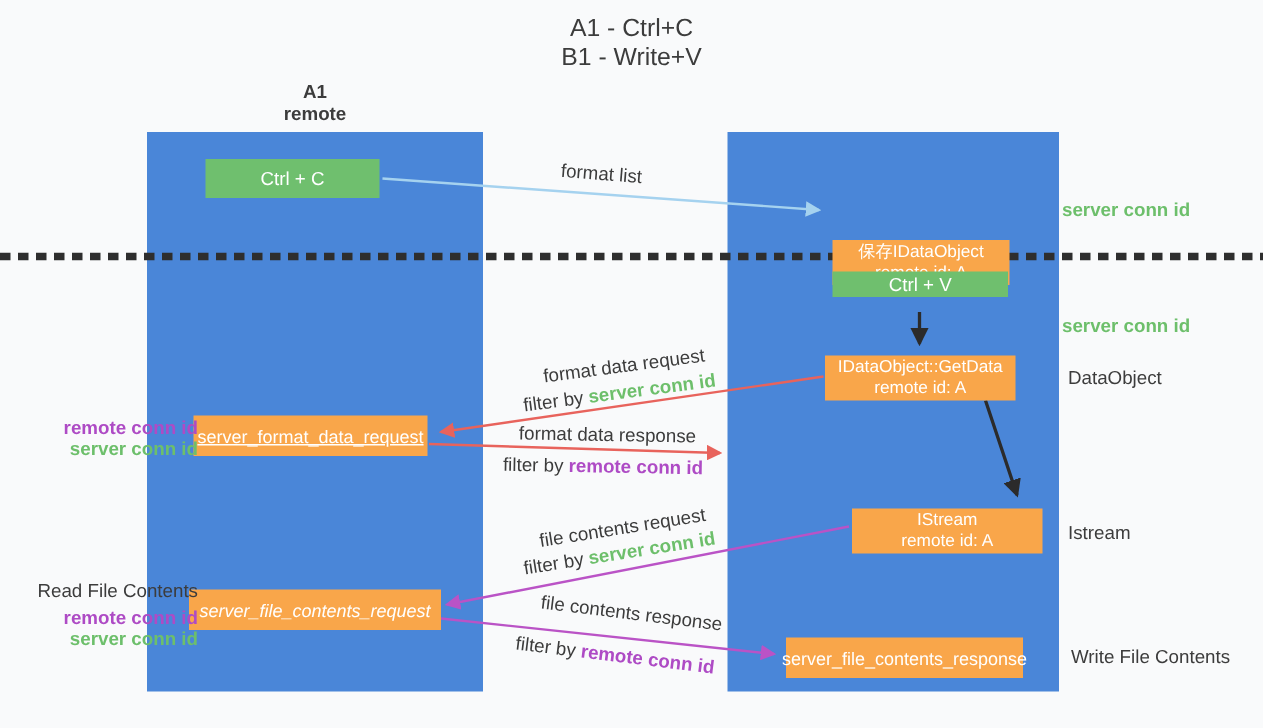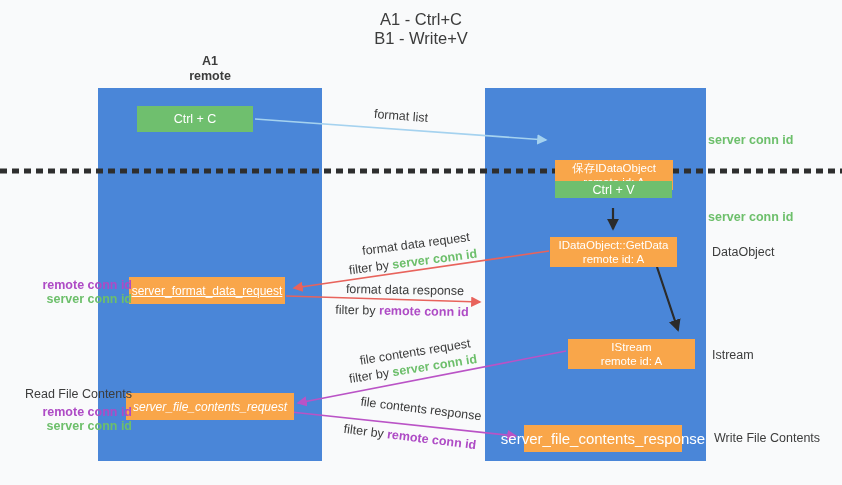--- a/index.html
+++ b/index.html
@@ -104,21 +104,21 @@
 
   <div class="node orange twoline" style="left:568px;top:339px;width:127px;height:30px;">
     <span>IStream</span>
     <span>remote id: A</span>
   </div>
 
   <div class="node orange" style="left:126px;top:393px;width:168px;height:27px;font-size:12px;font-style:italic;">
     <span>server_file_contents_request</span>
   </div>
 
-  <div class="node orange" style="left:524px;top:425px;width:158px;height:27px;font-size:15px;">
+  <div class="node orange" style="left:524px;top:425px;width:158px;height:27px;font-size:12px;">
     <span>server_file_contents_response</span>
   </div>
 
   <div class="flow-label" style="left:401px;top:116px;transform:translate(-50%,-50%) rotate(4.5deg);">
     <span>format list</span>
   </div>
 
   <div class="flow-label" style="left:416px;top:244px;transform:translate(-50%,-50%) rotate(-7.5deg);">
     <span>format data request</span>
   </div>

